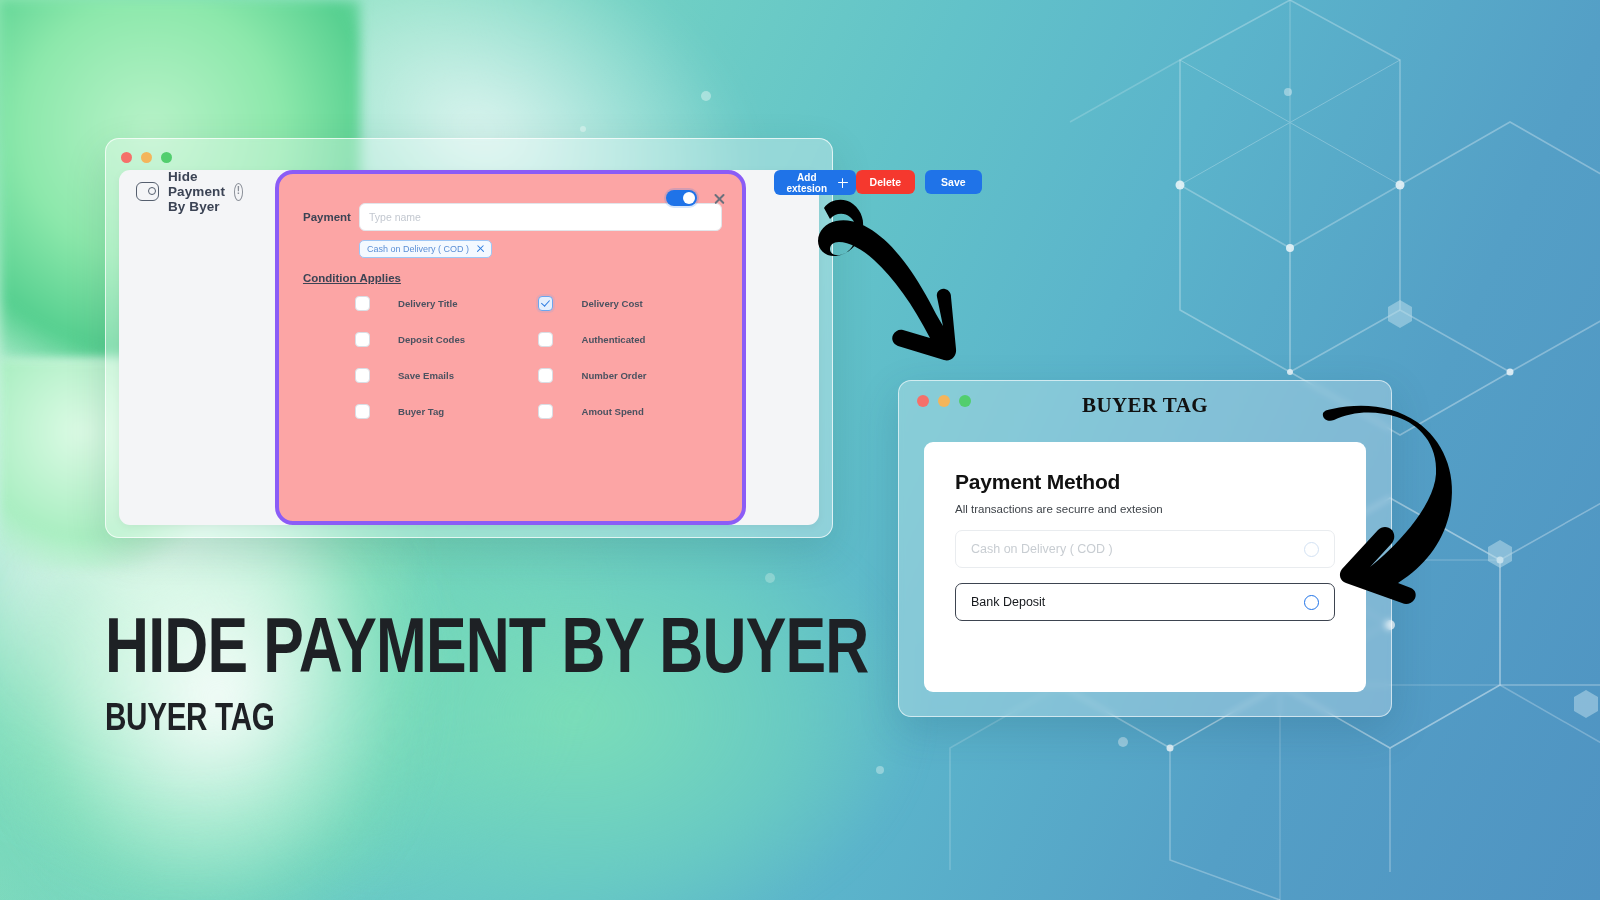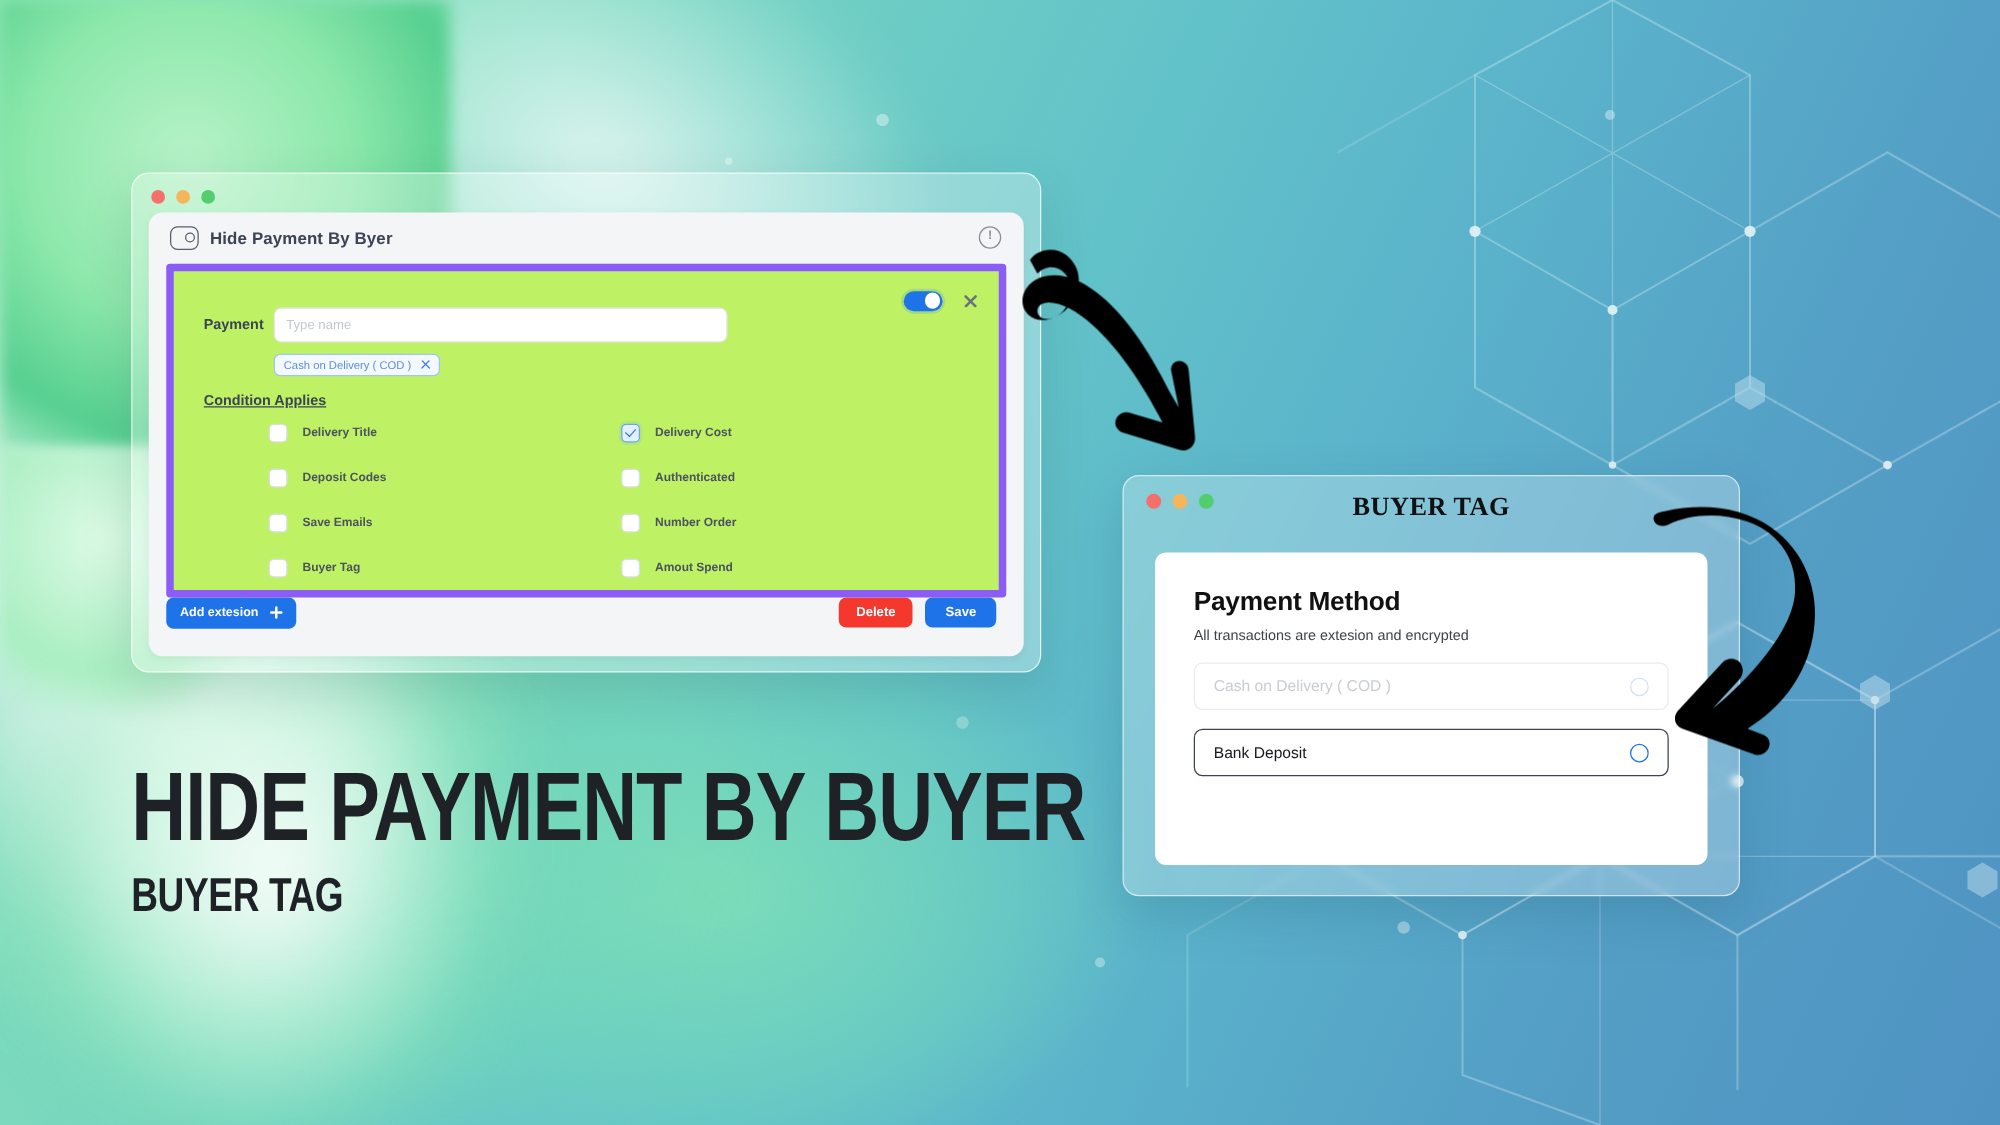--- a/index.html
+++ b/index.html
@@ -66,21 +66,21 @@
   .tl{position:absolute;display:flex;gap:9px;left:15px;top:13px;}
   .tl span{width:11px;height:11px;border-radius:50%;display:block;}
   .tl .r{background:#f5706a;}
   .tl .y{background:#f4b55b;}
   .tl .g{background:#52ce6e;}
 
   .winbody{
     position:absolute;left:13px;top:31px;right:13px;bottom:12px;
     background:#f4f5f7;border-radius:11px;
     box-shadow:0 2px 8px rgba(0,0,0,.05);
-    display:flex;flex-direction:column;
+    display:flex;
   }
   .winhead{
     height:43px;display:flex;align-items:center;
     padding:0 18px 0 17px;
   }
   .wallet-icon{
     width:21px;height:17px;border:1.6px solid #555f6e;border-radius:6px;
     position:relative;flex:0 0 auto;
   }
   .wallet-icon::after{
@@ -93,21 +93,21 @@
   .info-icon{
     margin-left:auto;width:16px;height:16px;border:1.3px solid #8a8f98;border-radius:50%;
     position:relative;
   }
   .info-icon::after{
     content:"!";position:absolute;left:0;right:0;top:-1px;text-align:center;
     font-size:10px;line-height:16px;color:#8a8f98;font-weight:bold;
   }
 
   .card{
-    margin:0 14px;background:#bef264;border:6px solid #8b5cf6;border-radius:3px;
+    margin:0 14px;background:#fca5a5;border:4px solid #8b5cf6;border-radius:18px;
     flex:1;position:relative;padding:20px 20px 10px 20px;
   }
   .card-topright{position:absolute;right:16px;top:16px;display:flex;align-items:center;gap:16px;}
   .toggle{
     width:31px;height:16px;border-radius:9px;background:#1f73e8;position:relative;
     box-shadow:0 0 0 2px rgba(31,115,232,.18);
   }
   .toggle::after{
     content:"";position:absolute;right:1.6px;top:1.6px;width:12.6px;height:12.6px;border-radius:50%;background:#fff;
   }
@@ -142,21 +142,21 @@
   }
   .chip .cx::before{transform:rotate(45deg);}
   .chip .cx::after{transform:rotate(-45deg);}
 
   .cond-title{font-size:11.5px;font-weight:bold;color:#3b4354;margin:14px 0 0 4px;text-decoration:underline;}
 
   .grid{
     margin:12px 0 0 0;display:grid;grid-template-columns:1fr 1fr;
     row-gap:21px;padding-left:56px;
   }
-  .cb-row{display:flex;align-items:center;gap:12px;}
+  .cb-row{display:flex;align-items:center;gap:28px;}
   .cb{
     width:13px;height:13px;border:1px solid #d9dde4;border-radius:4px;background:#fff;flex:0 0 auto;
     position:relative;
   }
   .cb.checked{
     background:#e5f0fe;border:1px solid #6ca6ef;
     box-shadow:0 0 0 2px rgba(108,166,239,.15);
   }
   .cb.checked::after{
     content:"";position:absolute;left:3.6px;top:1.3px;width:3.6px;height:7px;
@@ -390,21 +390,21 @@
   <div class="win2">
     <div class="tl">
       <span class="r"></span>
       <span class="y"></span>
       <span class="g"></span>
     </div>
     <div class="buyertag">BUYER TAG</div>
 
     <div class="paycard">
       <div class="pm-title">Payment Method</div>
-      <div class="pm-sub">All transactions are extesion and encrypted</div>
+      <div class="pm-sub">All transactions are securre and extesion</div>
 
       <div class="opt dim">
         <span>Cash on Delivery ( COD )</span>
         <span class="radio"></span>
       </div>
       <div class="opt">
         <span>Bank Deposit</span>
         <span class="radio"></span>
       </div>
     </div>

